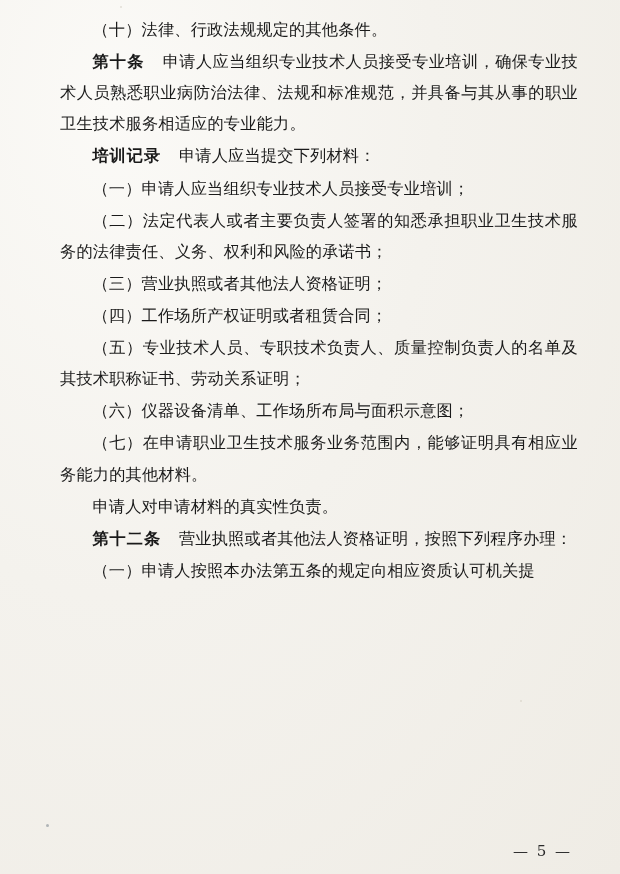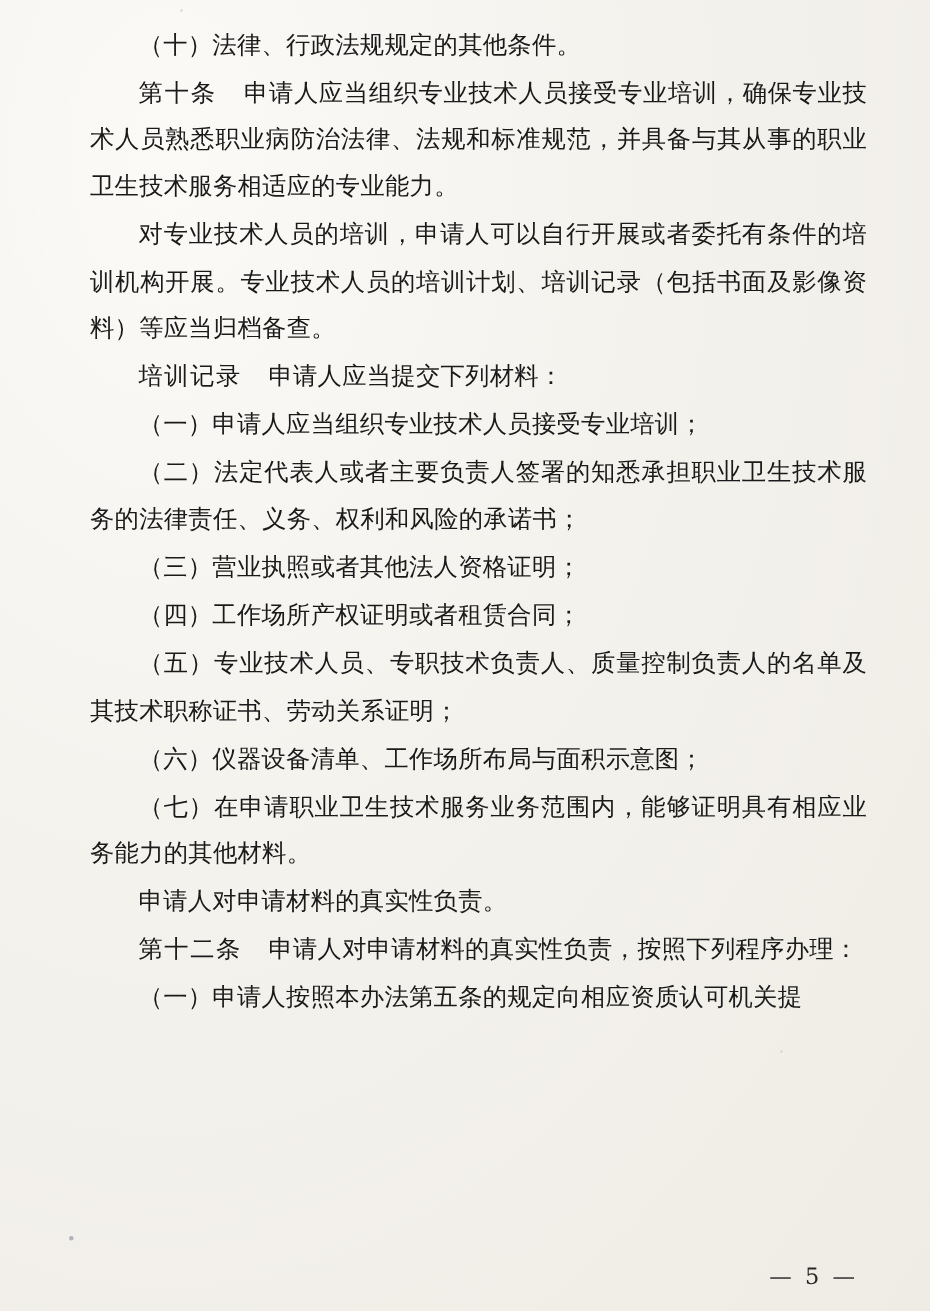--- a/index.html
+++ b/index.html
@@ -33,21 +33,21 @@
     line-height: 1.92;
     text-align: justify;
     text-justify: inter-ideograph;
     letter-spacing: 0.2px;
   }
   p.para {
     margin: 0 0 1px 0;
     text-indent: 2em;
   }
   .art-label {
-    font-weight: normal;
+    font-weight: bold;
     letter-spacing: 1px;
   }
   .gap-after-label {
     display: inline-block;
     width: 1.1em;
   }
   .footer {
     position: absolute;
     right: 48px;
     bottom: 14px;
@@ -83,23 +83,20 @@
   <div class="doc-body">
 
     <p class="para">
       <span>（十）法律、行政法规规定的其他条件。</span>
     </p>
 
     <p class="para">
       <span class="art-label">第十条</span><span class="gap-after-label"></span><span>申请人应当组织专业技术人员接受专业培训，确保专业技术人员熟悉职业病防治法律、法规和标准规范，并具备与其从事的职业卫生技术服务相适应的专业能力。</span>
     </p>
 
-    <p class="para">
-      <span>对专业技术人员的培训，申请人可以自行开展或者委托有条件的培训机构开展。专业技术人员的培训计划、培训记录（包括书面及影像资料）等应当归档备查。</span>
-    </p>
 
     <p class="para">
       <span class="art-label">培训记录</span><span class="gap-after-label"></span><span>申请人应当提交下列材料：</span>
     </p>
 
     <p class="para">
       <span>（一）申请人应当组织专业技术人员接受专业培训；</span>
     </p>
 
     <p class="para">
@@ -124,21 +121,21 @@
 
     <p class="para">
       <span>（七）在申请职业卫生技术服务业务范围内，能够证明具有相应业务能力的其他材料。</span>
     </p>
 
     <p class="para">
       <span>申请人对申请材料的真实性负责。</span>
     </p>
 
     <p class="para">
-      <span class="art-label">第十二条</span><span class="gap-after-label"></span><span>申请人对申请材料的真实性负责，按照下列程序办理：</span>
+      <span class="art-label">第十二条</span><span class="gap-after-label"></span><span>营业执照或者其他法人资格证明，按照下列程序办理：</span>
     </p>
 
     <p class="para">
       <span>（一）申请人按照本办法第五条的规定向相应资质认可机关提</span>
     </p>
 
   </div>
 </div>
 
 <div class="margin-dot"></div>

